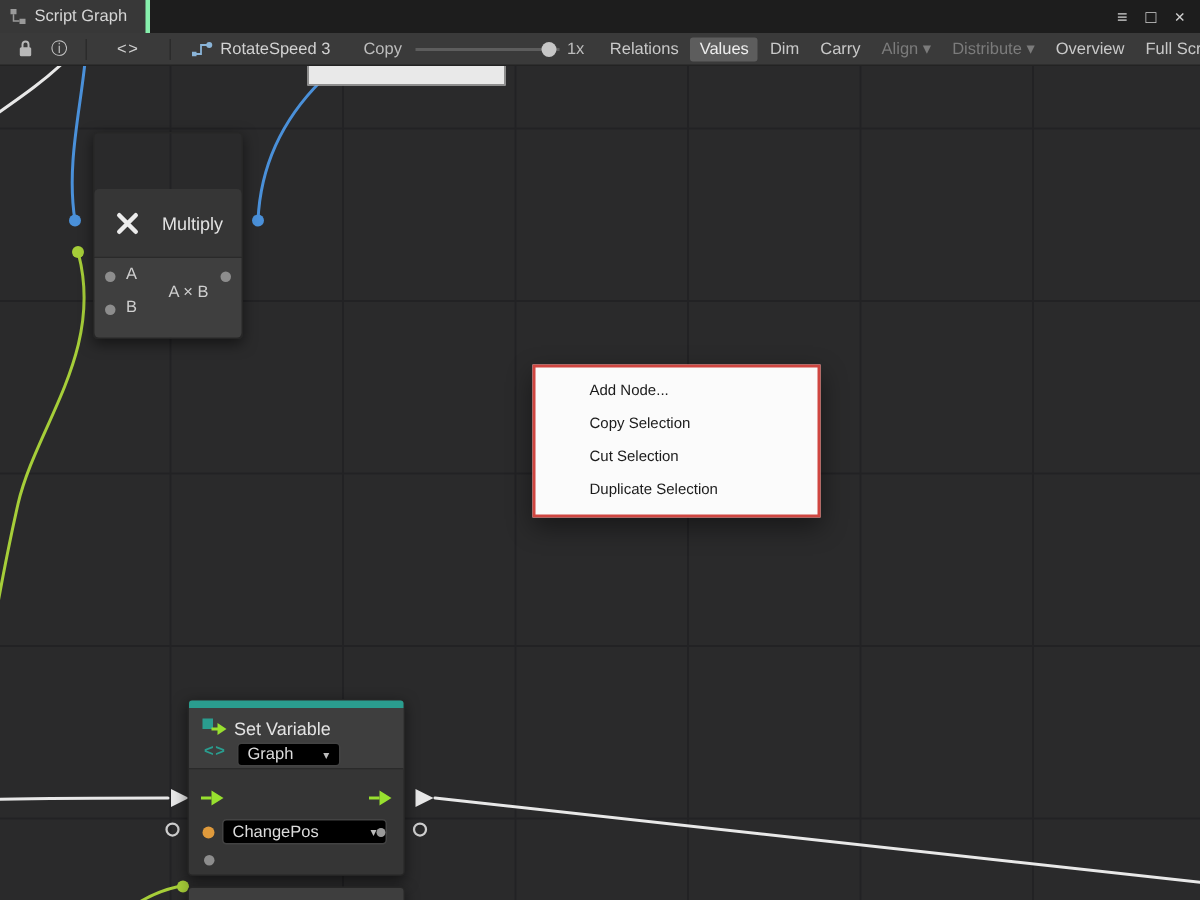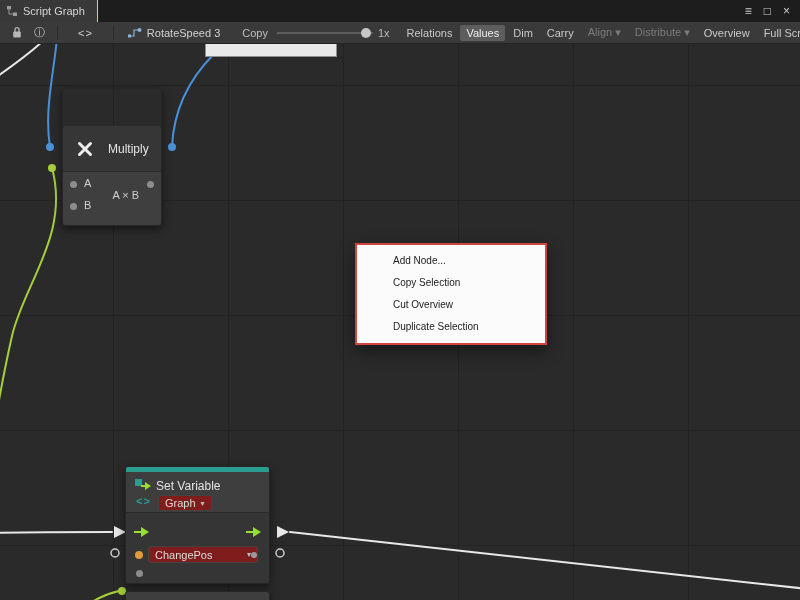--- a/index.html
+++ b/index.html
@@ -5,21 +5,21 @@
   * { box-sizing: border-box; }
   html,body { margin:0; padding:0; }
   body {
     width:800px; height:600px; position:relative; overflow:hidden;
     background:#2a2a2b; font-family:"Liberation Sans", sans-serif;
     -webkit-user-select:none; user-select:none;
   }
 
   
   .titlebar{position:absolute;top:0;left:0;width:800px;height:22px;background:#1d1d1d;display:flex;align-items:center;z-index:30;}
-  .wtab{height:22px;display:flex;align-items:center;gap:5px;padding:0 12px 0 6px;background:#383838;color:#d6d6d6;font-size:11px;border-right:1px solid #86efac;}
+  .wtab{height:22px;display:flex;align-items:center;gap:5px;padding:0 12px 0 6px;background:#383838;color:#d6d6d6;font-size:11px;border-right:3px solid #86efac;}
   .win-controls{margin-left:auto;display:flex;gap:12px;padding-right:10px;color:#cfcfcf;font-size:12px;}
   .win-controls span{cursor:default;line-height:22px;}
 
   
   .toolbar{position:absolute;top:22px;left:0;width:812px;height:22px;background:#3a3a3a;border-bottom:1px solid #232323;display:flex;align-items:center;font-size:11px;color:#c9c9c9;z-index:25;padding-left:6px;white-space:nowrap;}
   .tb-sep{width:1px;height:14px;background:#2b2b2b;margin:0 6px;flex:0 0 auto;}
   .tb-ic{margin:0 6px;display:flex;align-items:center;flex:0 0 auto;}
   .tb-code{margin:0 14px;color:#cfcfcf;letter-spacing:1px;}
   .crumb{display:flex;align-items:center;gap:5px;margin:0 8px 0 8px;color:#d2d2d2;}
   .zoom-label{margin:0 4px 0 14px;color:#bdbdbd;}
@@ -56,21 +56,21 @@
   .pdot{position:absolute;width:7px;height:7px;border-radius:50%;background:#8d8d8d;}
   .nm-row .lbl{position:absolute;left:21px;top:4px;color:#cfcfcf;}
   .nm-row .out-lbl{position:absolute;right:22px;top:16px;color:#cfcfcf;}
 
   .node-setvar{left:125px;top:422px;width:145px;height:118px;background:#353535;}
   .sv-strip{height:5px;background:var(--variable-teal,#2a9d8f);border-radius:2px 2px 0 0;}
   .sv-header{position:absolute;top:5px;left:0;right:0;height:41px;background:#3e3e3e;border-bottom:1px solid #2a2a2a;}
   .sv-title{position:absolute;left:30px;top:7px;font-size:12px;color:#e3e3e3;}
   .sv-icon{position:absolute;left:8px;top:6px;}
   .sv-type{position:absolute;left:10px;top:23px;color:var(--variable-teal,#2a9d8f);font-weight:bold;font-size:11px;letter-spacing:1px;}
-  .chip{background:#7f1d1d;border-radius:3px;display:flex;align-items:center;gap:5px;padding:0 6px;color:#dcdcdc;font-size:11px;height:16px;border:1px solid #434343;}
+  .chip{background:#000000;border-radius:3px;display:flex;align-items:center;gap:20px;padding:0 6px;color:#dcdcdc;font-size:11px;height:16px;border:1px solid #434343;}
   .chip .arrow{font-size:8px;color:#bdbdbd;}
   .sv-scope-chip{position:absolute;left:32px;top:23px;}
   .sv-var-chip{position:absolute;left:22px;top:79px;width:110px;justify-content:space-between;height:17px;}
   .flow-arrow{position:absolute;top:59px;}
   .flow-arrow.in{left:7px;}
   .flow-arrow.out{right:7px;}
   .sv-dot-orange{position:absolute;left:9px;top:84px;width:8px;height:8px;border-radius:50%;background:var(--port-orange,#df9a3c);}
   .sv-dot-right{position:absolute;right:12px;top:85px;width:6px;height:6px;border-radius:50%;background:#9a9a9a;}
   .sv-dot-bottom{position:absolute;left:10px;top:103px;width:7px;height:7px;border-radius:50%;background:#8d8d8d;}
 
@@ -219,17 +219,17 @@
     </span>
     <span class="sv-dot-right"></span>
     <span class="sv-dot-bottom"></span>
   </div>
 
   <div class="node node-stub"></div>
 
   <div class="ctx-menu">
     <div class="ctx-item">Add Node...</div>
     <div class="ctx-item">Copy Selection</div>
-    <div class="ctx-item">Cut Overview</div>
+    <div class="ctx-item">Cut Selection</div>
     <div class="ctx-item">Duplicate Selection</div>
   </div>
 
 </div>
 
 </body></html>

